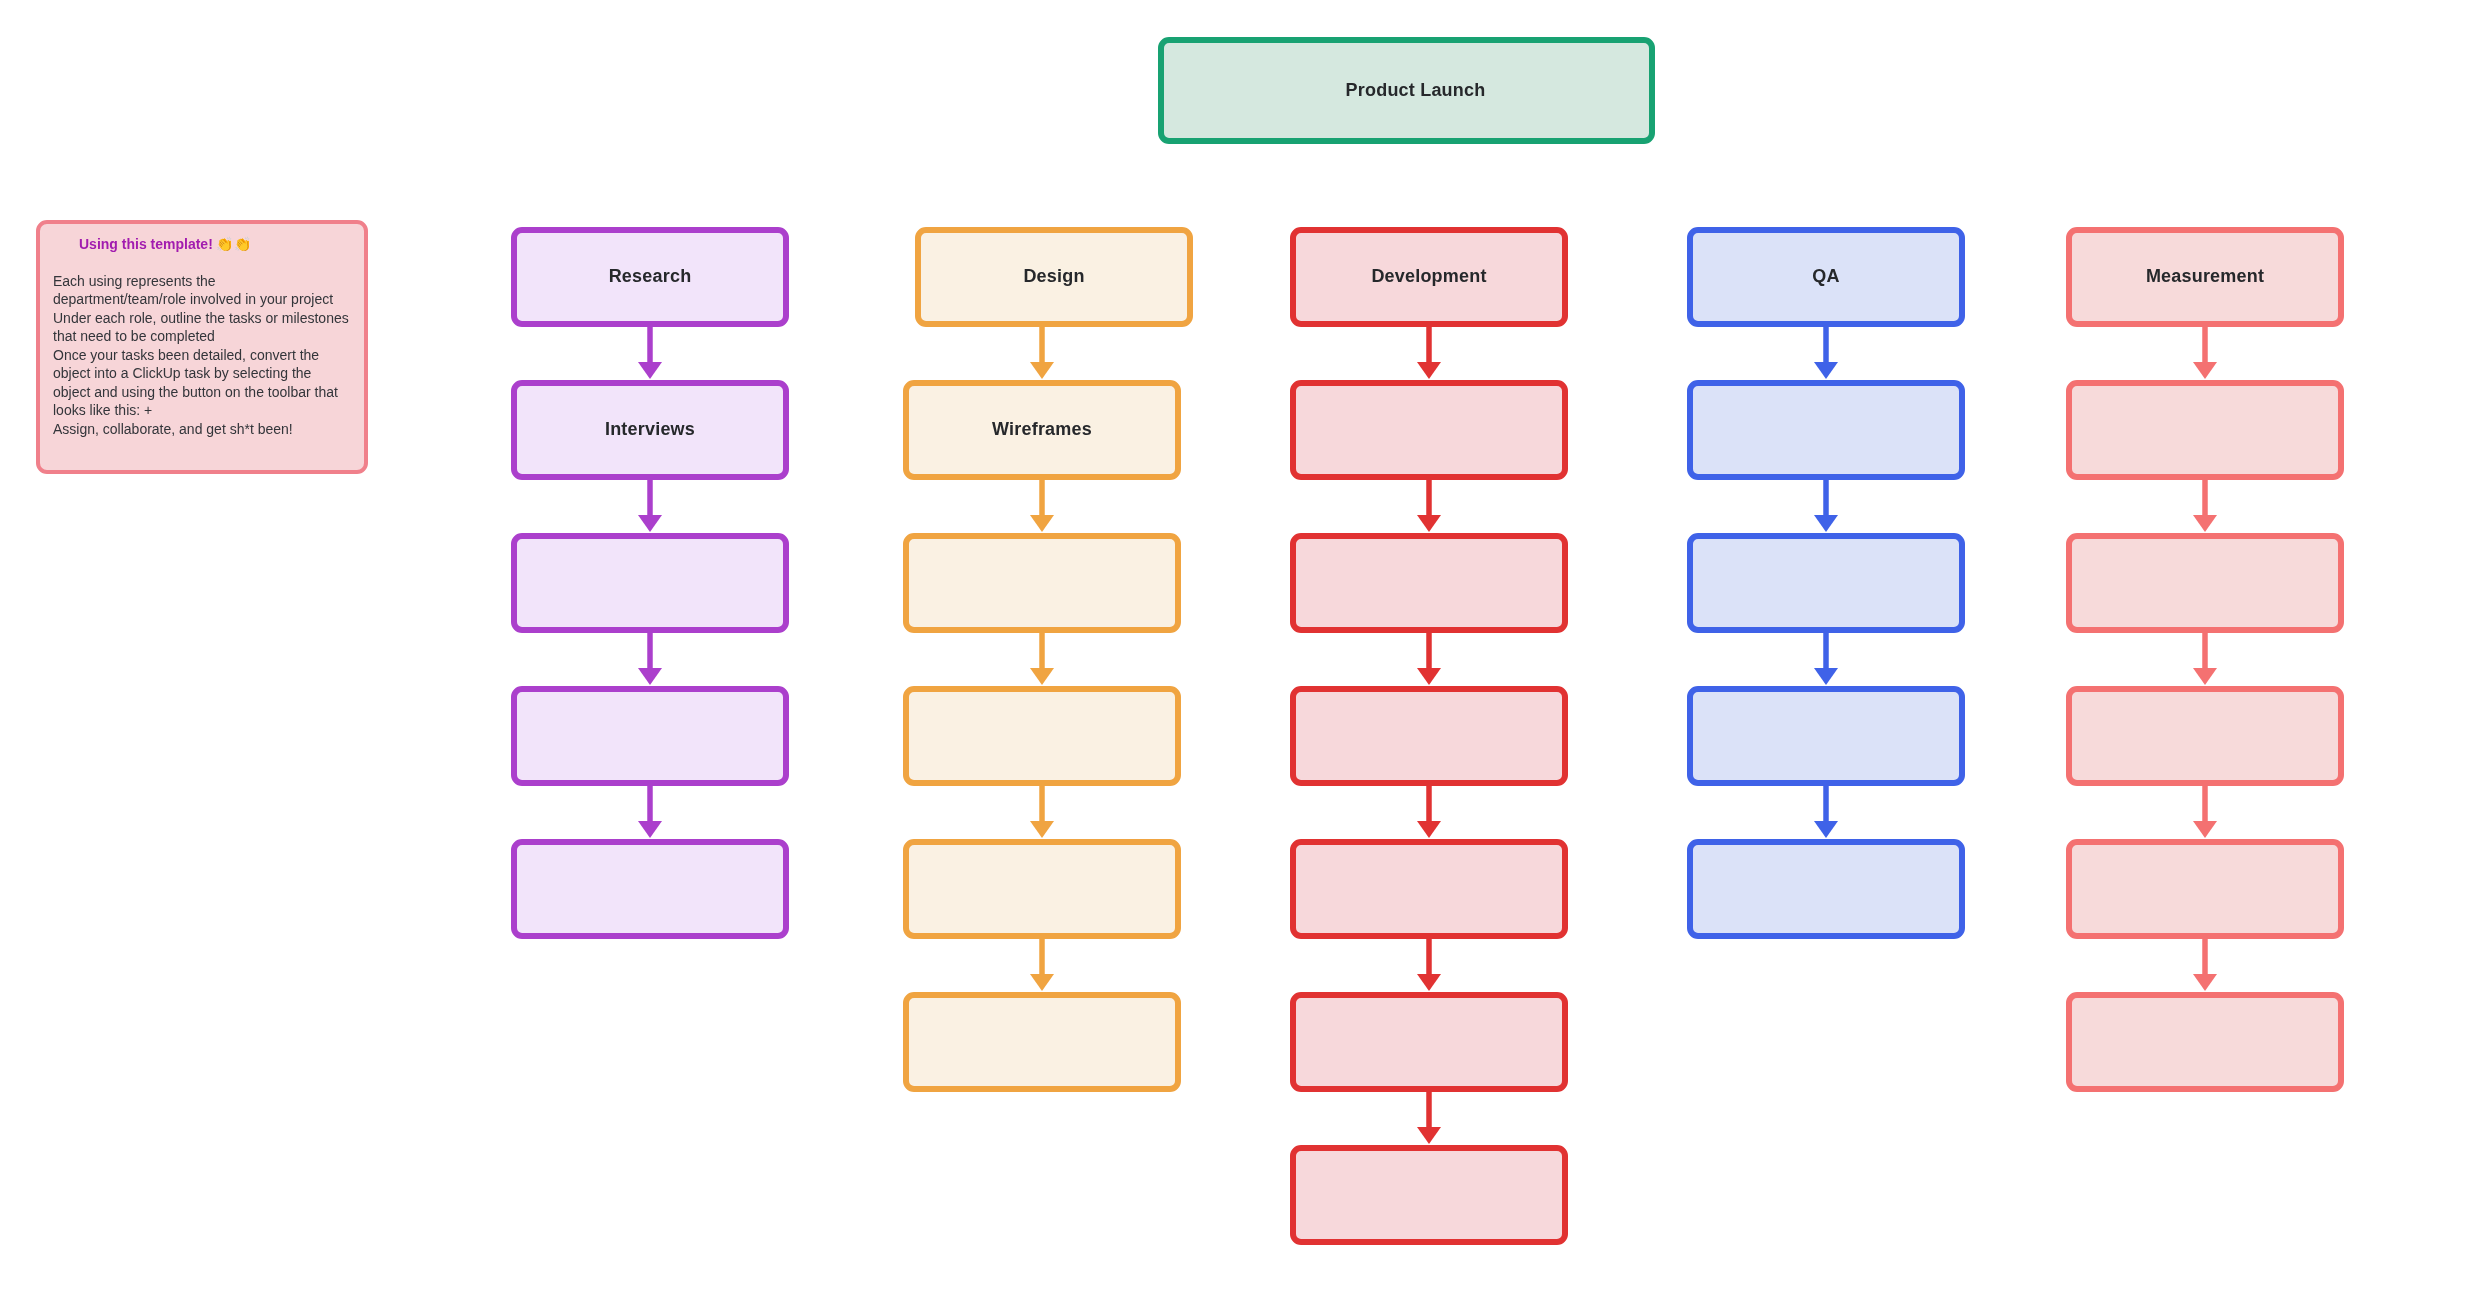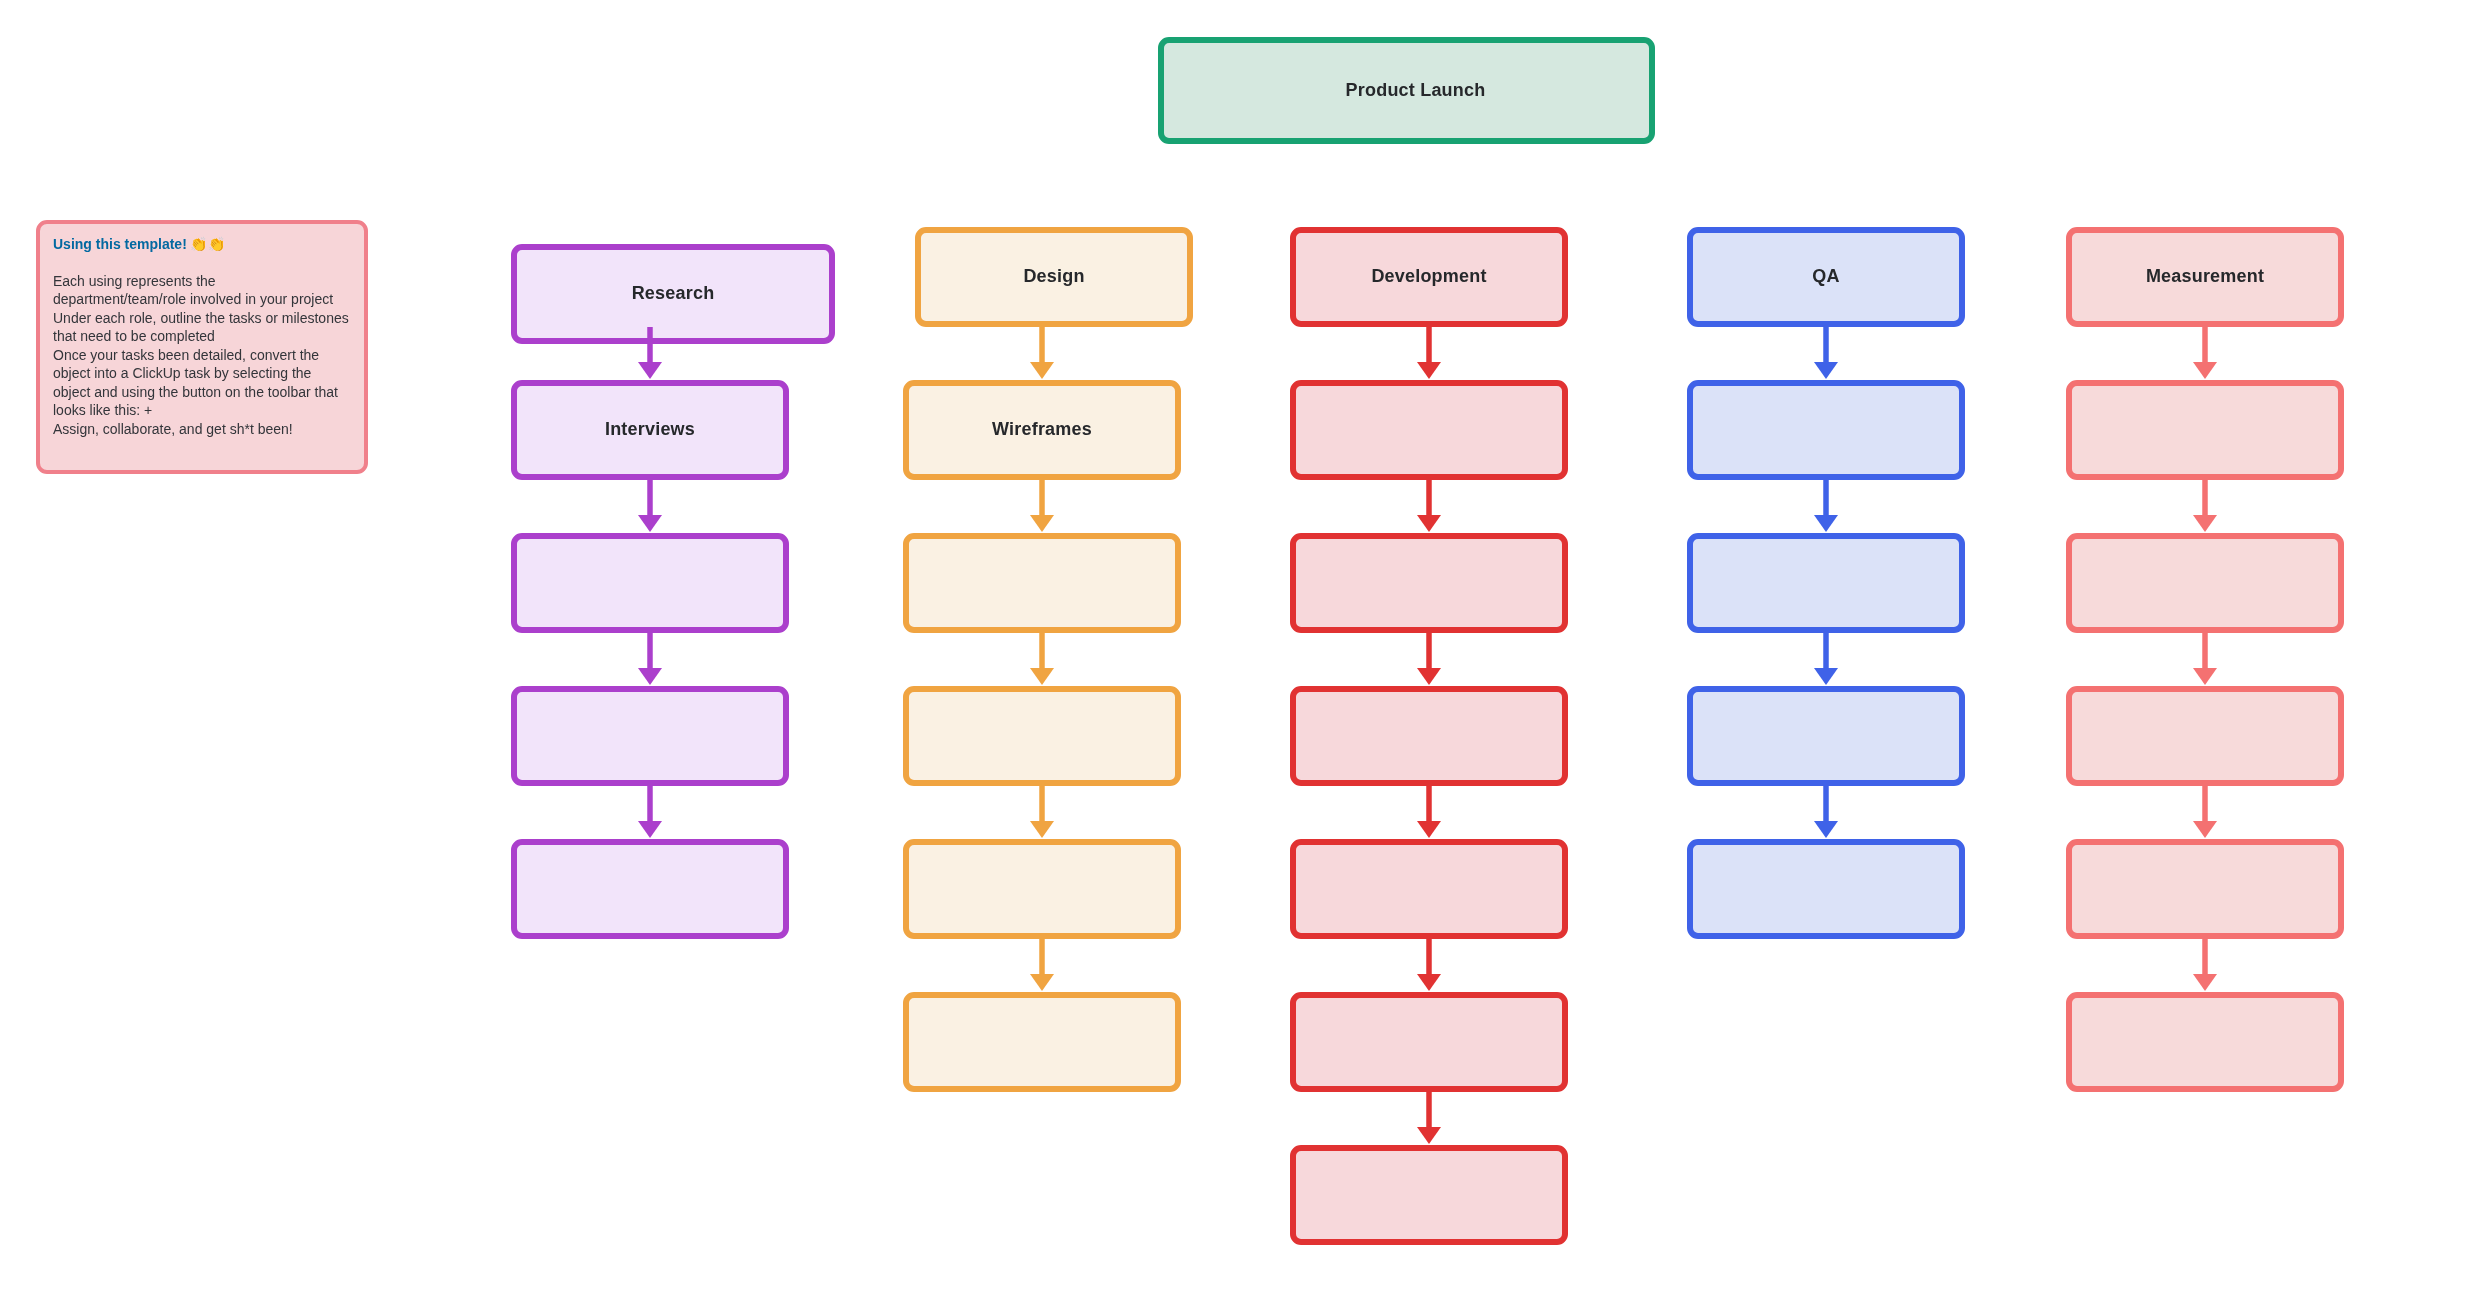--- a/index.html
+++ b/index.html
@@ -49,22 +49,23 @@
     box-sizing: border-box;
     border: 4px solid;
     border-radius: 11px;
     padding: 11px 13px;
     overflow: hidden;
   }
   .note-title {
     font-size: 14px;
     line-height: 18.5px;
     font-weight: 700;
-    color: #0369a1;
+    color: #a21caf;
     margin-bottom: 18px;
+    margin-left: 26px;
   }
   .note-line {
     font-size: 14px;
     line-height: 18.5px;
     font-weight: 400;
     color: #33353a;
   }
   .connector {
     position: absolute;
     width: 32px;
@@ -84,21 +85,21 @@
         <div class="note-line">Once your tasks been detailed, convert the object into a ClickUp task by selecting the object and using the button on the toolbar that looks like this: +</div>
         <div class="note-line">Assign, collaborate, and get sh*t been!</div>
       </div>
   </div>
 
   <div class="node root-node" id="root-node" style="border-color: rgb(24, 162, 114); background: rgb(213, 232, 223); padding-left: 18px;">
     <span class="label">Product Launch</span>
   </div>
 
   <div id="columns">
-      <div class="node" style="left: 511px; top: 244px; width: 324px; height: 100px; border-color: rgb(171, 63, 204); background: rgb(242, 228, 250); align-items: center;">
+      <div class="node" style="left: 511px; top: 227px; width: 278px; height: 100px; border-color: rgb(171, 63, 204); background: rgb(242, 228, 250); align-items: center;">
         <span class="label">Research</span>
       </div>
       <svg class="connector" viewBox="0 0 32 53" style="left: 634px; top: 327px;">
         <line x1="16" y1="0" x2="16" y2="38" stroke="#AB3FCC" stroke-width="5.5"></line>
         <polygon points="4,35 28,35 16,52" fill="#AB3FCC"></polygon>
       </svg>
       <div class="node" style="left: 511px; top: 380px; width: 278px; height: 100px; border-color: rgb(171, 63, 204); background: rgb(242, 228, 250);">
         <span class="label">Interviews</span>
       </div>
       <svg class="connector" viewBox="0 0 32 53" style="left: 634px; top: 480px;">

